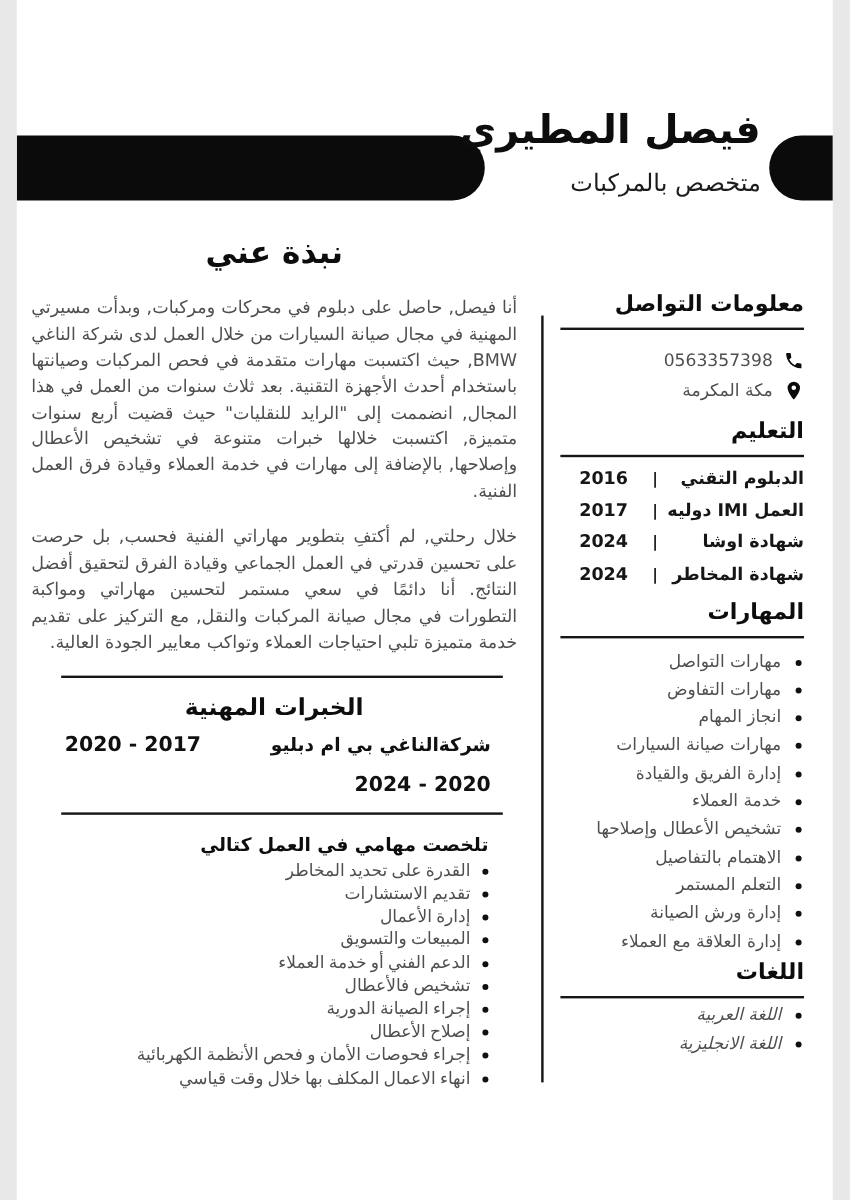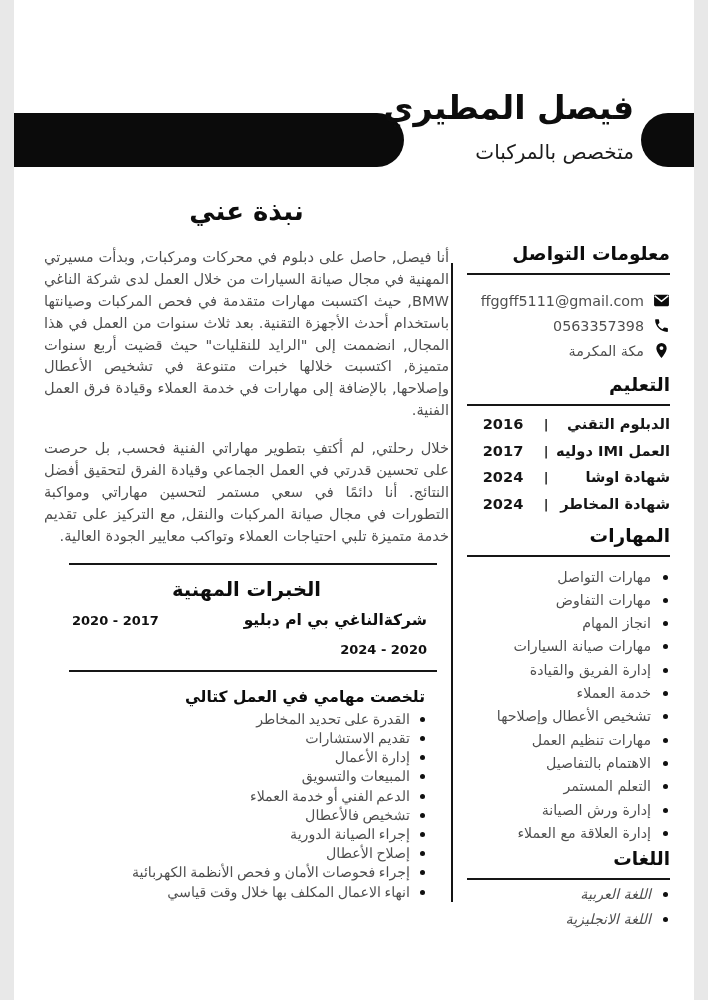--- a/index.html
+++ b/index.html
@@ -9,28 +9,28 @@
     font-family:"DejaVu Sans", sans-serif;color:#1a1a1a;
   }
   
   .bar-left{position:absolute;left:0;top:113px;width:390px;height:54px;background:#0b0b0b;border-radius:0 27px 27px 0;}
   .pill-right{position:absolute;right:0;top:113px;width:53px;height:54px;background:#0b0b0b;border-radius:27px 0 0 27px;}
   .header-name{position:absolute;top:88px;right:60px;font-size:33px;font-weight:bold;color:#0d0d0d;direction:rtl;letter-spacing:0;}
   .header-subtitle{position:absolute;top:140px;right:60px;font-size:20px;color:#1c1c1c;direction:rtl;}
   
   .v-divider{position:absolute;left:437px;top:263px;width:2px;height:639px;background:#141414;}
   
-  .main-col{position:absolute;left:30px;top:196px;width:405px;direction:rtl;}
+  .main-col{position:absolute;left:12px;top:196px;width:405px;direction:rtl;}
   .about-title{font-size:26px;font-weight:bold;color:#0d0d0d;text-align:center;margin:0 0 20px 0;}
   .para{font-size:14.6px;line-height:1.5;color:#4f4f4f;text-align:justify;margin:0 0 16px 0;}
   .rule{border:0;border-top:2px solid #161616;margin:12px 12px 0 25px;}
   .exp-title{font-size:19.5px;font-weight:bold;color:#0d0d0d;text-align:center;margin:13px 0 10px 0;}
   .exp-row{display:flex;justify-content:space-between;align-items:baseline;padding:0 22px 0 28px;margin-bottom:13px;}
   .exp-company{font-size:15.5px;font-weight:bold;color:#101010;}
-  .exp-period{font-size:13px;font-weight:bold;color:#101010;}
+  .exp-period{font-size:17px;font-weight:bold;color:#101010;}
   .duties-head{font-size:15.5px;font-weight:bold;color:#0d0d0d;padding-left:0;padding-right:24px;margin:16px 0 4px 0;}
   ul.dotlist{list-style:none;margin:0;padding:0 24px 0 0;}
   ul.dotlist li{display:flex;align-items:flex-start;font-size:14.2px;color:#4f4f4f;line-height:1.32;}
   .duties-list li{margin-bottom:.5px;font-family:Liberation Serif, serif;}
   .dot{flex:0 0 auto;width:5px;height:5px;border-radius:50%;background:#101010;margin-top:7px;margin-left:10px;}
   
   .sidebar{position:absolute;left:453px;top:243px;width:203px;direction:rtl;}
   .side-title{font-size:18.5px;font-weight:bold;color:#0d0d0d;margin:0;padding-bottom:9px;border-bottom:2px solid #161616;}
   .contact-list{margin-top:17px;}
   .contact-row{display:flex;align-items:center;margin-bottom:8px;}
@@ -127,29 +127,20 @@
       </ul>
   </div>
 
   <div class="sidebar">
 
     <h2 class="side-title">معلومات التواصل</h2>
     <div class="contact-list">
       <div class="contact-row">
         <span class="cicon">
           <svg viewBox="0 0 24 24">
-              <rect x="1.5" y="4" width="21" height="16" rx="1.5" fill="#0b0b0b"></rect>
-              <path d="M2.5 5.5l9.5 7.6 9.5-7.6" fill="none" stroke="#ffffff" stroke-width="2.2"></path>
-            </svg>
-        </span>
-        <span class="contact-value">ffggff5111@gmail.com</span>
-      </div>
-      <div class="contact-row">
-        <span class="cicon">
-          <svg viewBox="0 0 24 24">
               <path fill="#0b0b0b" d="M6.62 10.79a15.05 15.05 0 006.59 6.59l2.2-2.2a1 1 0 011.01-.25c1.12.37 2.33.57 3.58.57a1 1 0 011 1V20a1 1 0 01-1 1C10.85 21 3 13.15 3 4a1 1 0 011-1h3.5a1 1 0 011 1c0 1.25.2 2.46.57 3.58a1 1 0 01-.25 1.01l-2.2 2.2z"></path>
             </svg>
         </span>
         <span class="contact-value">0563357398</span>
       </div>
       <div class="contact-row">
         <span class="cicon">
           <svg viewBox="0 0 24 24">
               <path fill="#0b0b0b" d="M12 1.5a7.3 7.3 0 00-7.3 7.3c0 5.4 7.3 13.7 7.3 13.7s7.3-8.3 7.3-13.7A7.3 7.3 0 0012 1.5z"></path>
               <circle cx="12" cy="8.6" r="2.7" fill="#ffffff"></circle>
@@ -211,24 +202,20 @@
           <li>
             <span class="dot"></span>
             <span>خدمة العملاء</span>
           </li>
           <li>
             <span class="dot"></span>
             <span>تشخيص الأعطال وإصلاحها</span>
           </li>
           <li>
             <span class="dot"></span>
-            <span>مهارات تنظيم العمل</span>
-          </li>
-          <li>
-            <span class="dot"></span>
             <span>الاهتمام بالتفاصيل</span>
           </li>
           <li>
             <span class="dot"></span>
             <span>التعلم المستمر</span>
           </li>
           <li>
             <span class="dot"></span>
             <span>إدارة ورش الصيانة</span>
           </li>

